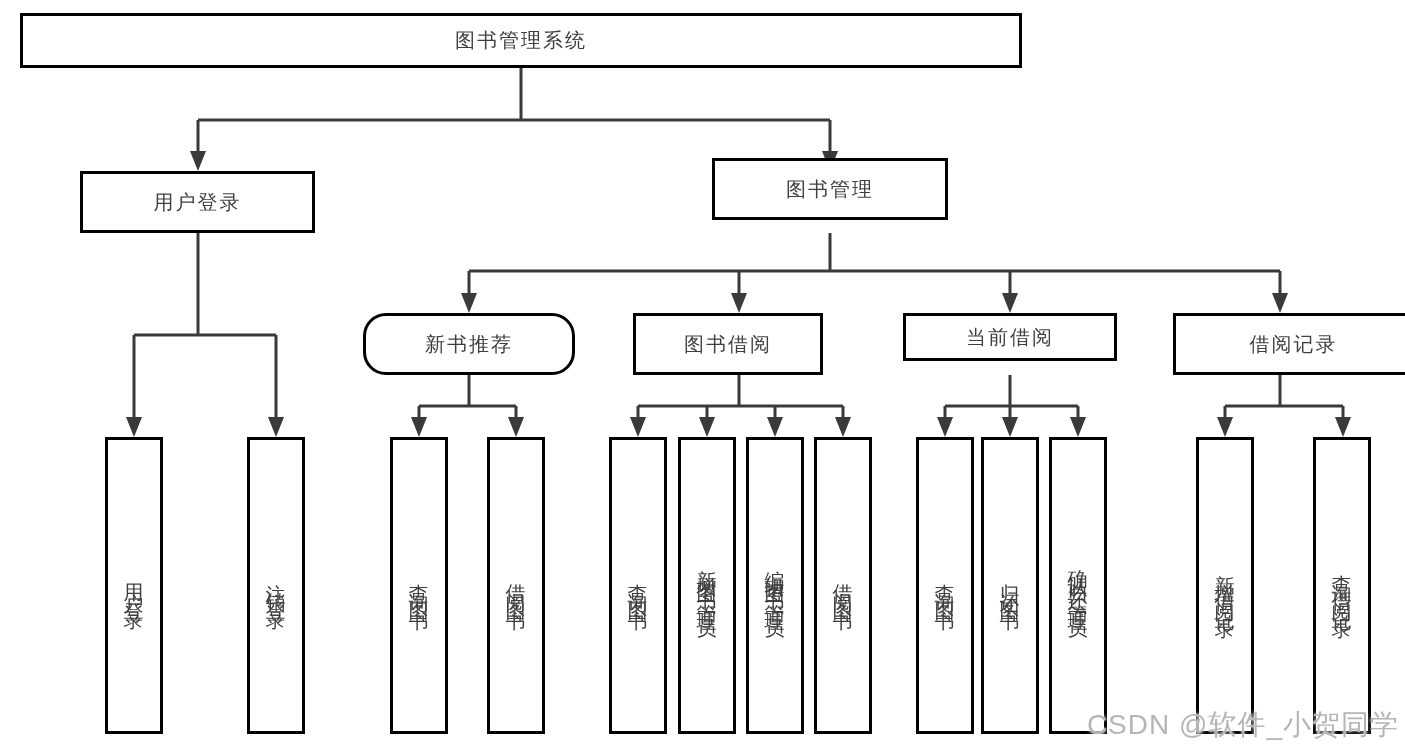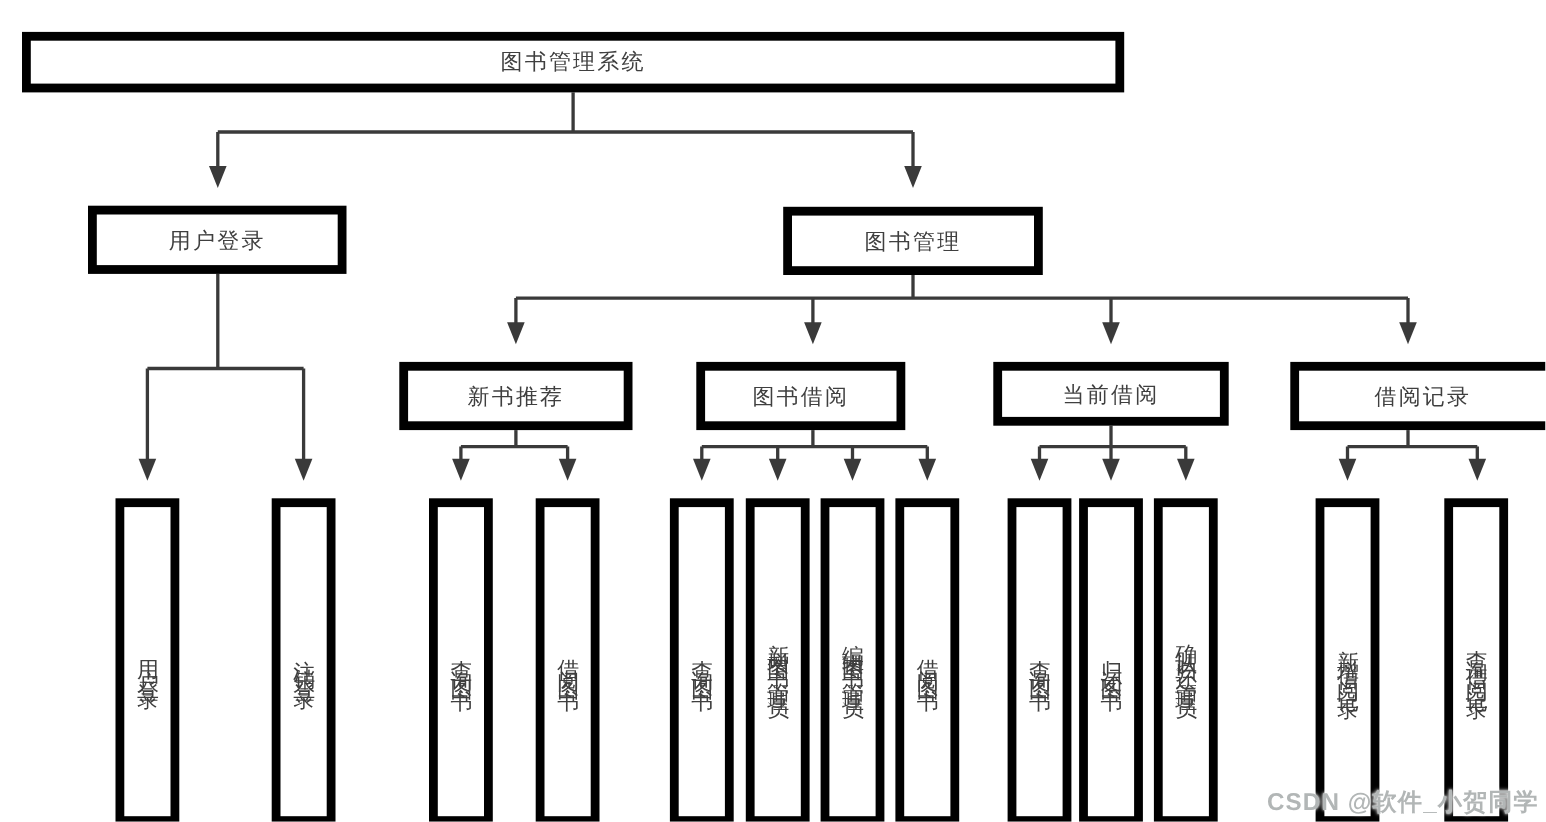--- a/index.html
+++ b/index.html
@@ -19,28 +19,27 @@
   .wires {
     position: absolute;
     left: 0; top: 0;
     width: 1405px;
     height: 747px;
     z-index: 1;
   }
   .node {
     position: absolute;
     box-sizing: border-box;
-    border: 8px solid #000000;
+    border: 3px solid #000000;
     background: #ffffff;
     color: #3f3f3f;
     display: flex;
     align-items: center;
     justify-content: center;
     z-index: 2;
-    margin-top: 16px;
   }
   .node.h {
     font-size: 20px;
     letter-spacing: 2px;
     white-space: nowrap;
   }
   .node.v {
     width: 58px;
     height: 297px;
     top: 437px;
@@ -53,25 +52,25 @@
     line-height: 1;
     white-space: nowrap;
   }
   .node.v .vtext.long {
     letter-spacing: 7px;
   }
   
   .n-root   { left: 20px;   top: 13px;  width: 1002px; height: 55px; }
   
   .n-login  { left: 80px;   top: 171px; width: 235px;  height: 62px; }
-  .n-mgmt   { left: 712px;  top: 172px; width: 236px;  height: 62px; }
-  
-  .n-g0 { left: 363px;  top: 313px; width: 212px; height: 62px; }
+  .n-mgmt   { left: 712px;  top: 158px; width: 236px;  height: 62px; }
+  
+  .n-g0 { left: 363px;  top: 313px; width: 212px; height: 62px; border-radius: 23px; }
   .n-g1 { left: 633px;  top: 313px; width: 190px; height: 62px; }
-  .n-g2 { left: 903px;  top: 313px; width: 214px; height: 58px; }
+  .n-g2 { left: 903px;  top: 313px; width: 214px; height: 48px; }
   .n-g3 { left: 1173px; top: 313px; width: 241px; height: 62px; }
   
   .n-l0  { left: 105px;  }
   .n-l1  { left: 247px;  }
   .n-l2  { left: 390px;  }
   .n-l3  { left: 487px;  }
   .n-l4  { left: 609px;  }
   .n-l5  { left: 678px;  }
   .n-l6  { left: 746px;  }
   .n-l7  { left: 814px;  }
@@ -79,26 +78,25 @@
   .n-l9  { left: 981px;  }
   .n-l10 { left: 1049px; }
   .n-l11 { left: 1196px; }
   .n-l12 { left: 1313px; }
 
   .watermark {
     position: absolute;
     right: 6px;
     bottom: 3px;
     z-index: 5;
-    font-size: 22px;
+    font-size: 28px;
     color: #b2b6b6;
     letter-spacing: 1px;
     white-space: nowrap;
     text-shadow: 0 0 2px #ffffff, 0 0 4px #ffffff;
-    font-weight: bold;
   }
 </style>
 </head>
 <body>
 
 <div class="stage">
 
   <svg class="wires" viewBox="0 0 1405 747" xmlns="http://www.w3.org/2000/svg">
     <g stroke="#3a3a3a" stroke-width="3" fill="none">
       <g>

